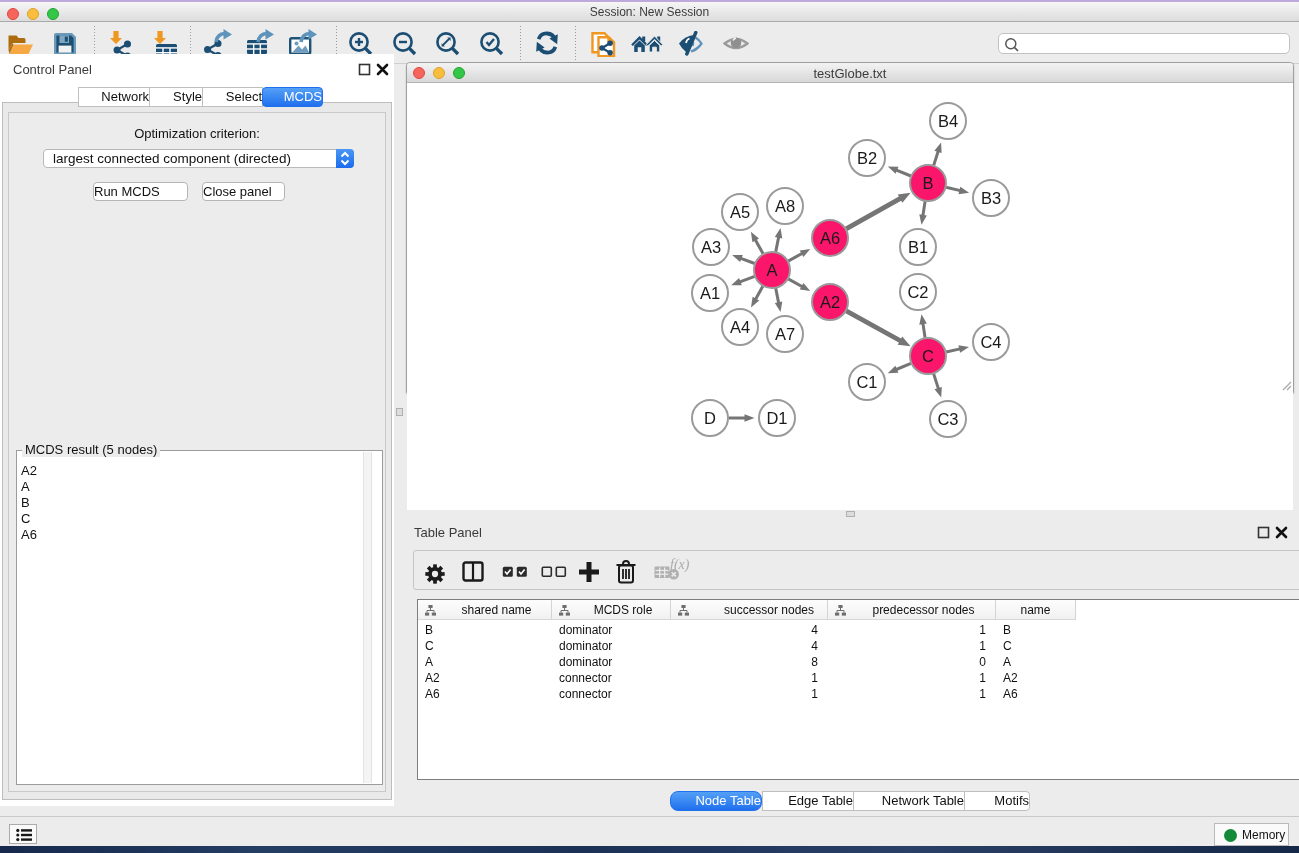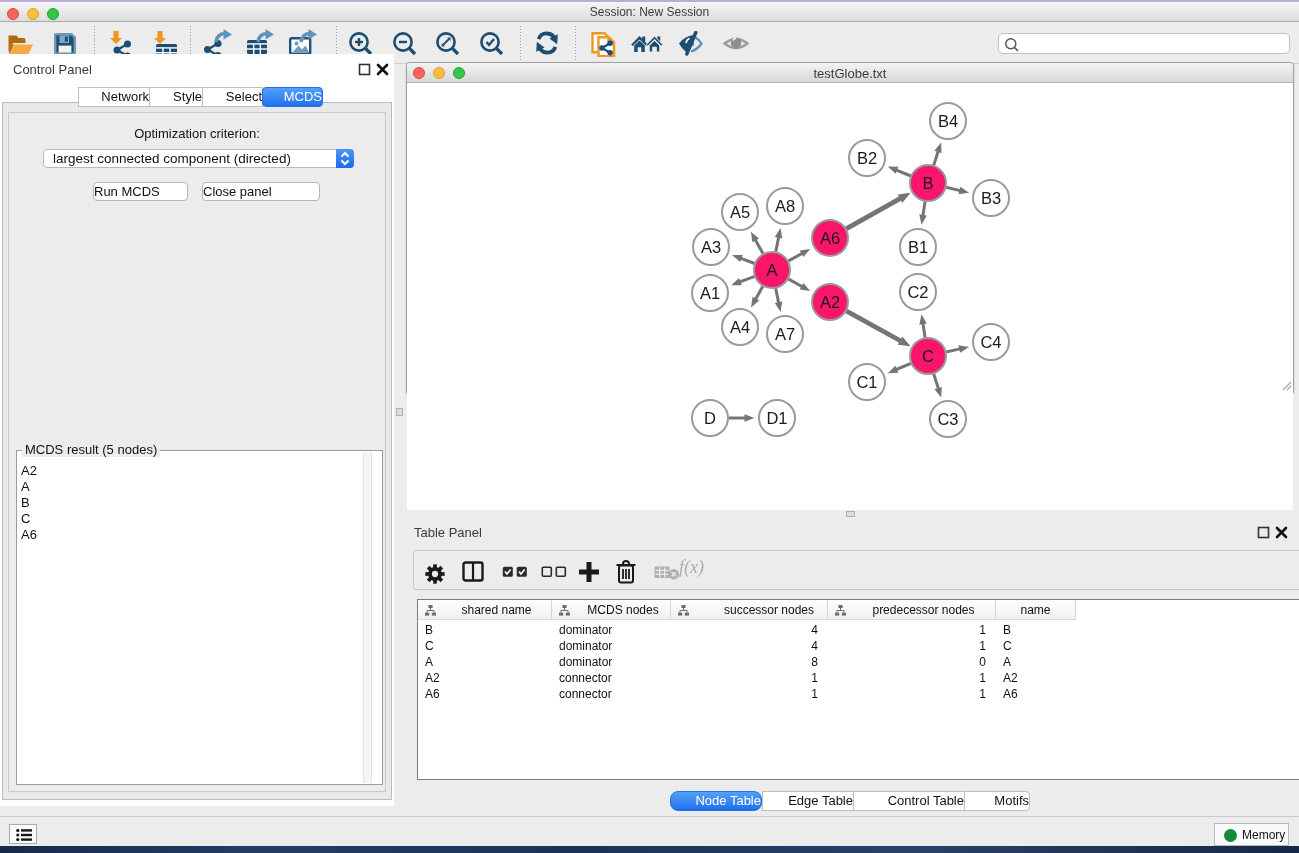--- a/index.html
+++ b/index.html
@@ -191,21 +191,21 @@
 </div>
 <div class="abs" style="left:0;top:72px;width:394px;text-align:center;font-size:13px;color:#111">Optimization criterion:</div>
 <div class="abs" style="left:43px;top:95px;width:311px;height:19px;background:#fff;border:1px solid #b9b9b9;border-radius:4px">
       <div class="abs" style="left:9px;top:1px;font-size:13.5px;color:#111">largest connected component (directed)</div>
       <div class="abs" style="right:-1px;top:-1px;width:18px;height:19px;border-radius:0 4px 4px 0;background:linear-gradient(#4a97f4,#1b6bee)"><svg width="18" height="19" viewBox="0 0 18 19">
           <path d="M5.5 7.5 L9 4 L12.5 7.5" fill="none" stroke="#fff" stroke-width="2"></path>
           <path d="M5.5 11.5 L9 15 L12.5 11.5" fill="none" stroke="#fff" stroke-width="2"></path>
         </svg></div>
     </div>
 <div class="btn" style="left:93px;top:128px;width:95px;height:19px;line-height:17px">Run MCDS</div>
-<div class="btn" style="left:202px;top:128px;width:118px;height:19px;line-height:17px">Close panel</div>
+<div class="btn" style="left:202px;top:128px;width:83px;height:19px;line-height:17px">Close panel</div>
 <div class="grp" style="left:16px;top:396px;width:367px;height:335px;background:#fff">
       <div class="lbl">MCDS result (5 nodes)</div>
       <div class="abs" style="left:4px;top:12px;font-size:13px;color:#111;line-height:16px">A2<br>A<br>B<br>C<br>A6</div>
       <div class="abs" style="right:10px;top:1px;width:9px;height:331px;background:#f4f4f4;border-left:1px solid #e3e3e3;border-right:1px solid #e3e3e3"></div>
     </div>
 </div>
 <div class="abs" style="left:406px;top:62px;width:888px;height:331px;background:#fff;border:1px solid #9f9f9f;border-radius:4px 4px 0 0;box-shadow:0 1px 2px rgba(0,0,0,0.18)">
 <div class="abs" style="left:0;top:0;width:886px;height:20px;background:linear-gradient(#f3f3f3,#d8d8d8);border-bottom:1px solid #b5b5b5;border-radius:4px 4px 0 0">
       <div class="tl" style="left:6px;top:4px;background:#f6645c;border:1px solid #dd4941"></div>
       <div class="tl" style="left:26px;top:4px;background:#f9be3c;border:1px solid #dfa02f"></div>
@@ -357,21 +357,21 @@
         </g>
         <g fill="#ececec">
           <rect x="1.5" y="4.8" width="13" height="1.3"></rect>
           <rect x="1.5" y="8.6" width="13" height="1.3"></rect>
           <rect x="5" y="2.5" width="1.3" height="10"></rect>
           <rect x="10" y="2.5" width="1.3" height="10"></rect>
         </g>
         <circle cx="19.8" cy="9.3" r="5.2" fill="#b0b0b0"></circle>
         <path d="M17.7 7.2 L21.9 11.4 M21.9 7.2 L17.7 11.4" stroke="#ececec" stroke-width="1.5"></path>
       </svg>
-<div class="abs" style="left:265px;top:6px;font-family:'Liberation Serif',serif;font-style:italic;font-size:18px;color:#ababab">f(x)</div>
+<div class="abs" style="left:256px;top:6px;font-family:'Liberation Serif',serif;font-style:italic;font-size:14px;color:#ababab">f(x)</div>
 </div>
 <div class="abs" style="left:17px;top:79px;width:1029px;height:181px;background:#fff;border:1px solid #7d7d7d">
 <div class="abs" style="left:0;top:0;width:658px;height:20px;background:linear-gradient(#fdfdfd,#f1f1f1);border-bottom:1px solid #d8d8d8">
 <div class="hdrcell" style="left:0px;width:134px">
           <svg class="abs" style="left:7px;top:5px" width="11" height="11" viewBox="0 0 11 11">
             <g fill="#6e6e6e">
               <rect x="3.4" y="0" width="4.2" height="3"></rect>
               <rect x="0" y="7.6" width="4.2" height="3"></rect>
               <rect x="6.8" y="7.6" width="4.2" height="3"></rect>
             </g>
@@ -381,21 +381,21 @@
         </div>
 <div class="hdrcell" style="left:134px;width:119px">
           <svg class="abs" style="left:7px;top:5px" width="11" height="11" viewBox="0 0 11 11">
             <g fill="#6e6e6e">
               <rect x="3.4" y="0" width="4.2" height="3"></rect>
               <rect x="0" y="7.6" width="4.2" height="3"></rect>
               <rect x="6.8" y="7.6" width="4.2" height="3"></rect>
             </g>
             <path d="M5.5 3 V5.5 M2 7.6 V5.5 H9 V7.6" stroke="#6e6e6e" stroke-width="1" fill="none"></path>
           </svg>
-          <div class="abs" style="left:24px;right:0;top:3px;text-align:center">MCDS nodes</div>
+          <div class="abs" style="left:24px;right:0;top:3px;text-align:center">MCDS role</div>
         </div>
 <div class="hdrcell" style="left:253px;width:157px">
           <svg class="abs" style="left:7px;top:5px" width="11" height="11" viewBox="0 0 11 11">
             <g fill="#6e6e6e">
               <rect x="3.4" y="0" width="4.2" height="3"></rect>
               <rect x="0" y="7.6" width="4.2" height="3"></rect>
               <rect x="6.8" y="7.6" width="4.2" height="3"></rect>
             </g>
             <path d="M5.5 3 V5.5 M2 7.6 V5.5 H9 V7.6" stroke="#6e6e6e" stroke-width="1" fill="none"></path>
           </svg>
@@ -448,21 +448,21 @@
         <div class="abs" style="left:7px;top:1px">A6</div>
         <div class="abs" style="left:141px;top:1px">connector</div>
         <div class="abs" style="left:253px;width:147px;top:1px;text-align:right">1</div>
         <div class="abs" style="left:410px;width:158px;top:1px;text-align:right">1</div>
         <div class="abs" style="left:585px;top:1px">A6</div>
       </div>
 </div>
 <div class="abs" style="left:270px;top:271px;height:20px">
 <div class="tab tabsel" style="left:0;width:92px;border-radius:8px">Node Table</div>
 <div class="tab" style="left:92px;width:92px">Edge Table</div>
-<div class="tab" style="left:183px;width:112px">Control Table</div>
+<div class="tab" style="left:183px;width:112px">Network Table</div>
 <div class="tab" style="left:294px;width:66px;border-radius:0 4px 4px 0">Motifs</div>
 </div>
 </div>
 <div class="abs" style="left:0;top:816px;width:1299px;height:30px;background:#ececec;border-top:1px solid #c9c9c9">
 <div class="abs" style="left:9px;top:7px;width:28px;height:20px;background:#fafafa;border:1px solid #ababab">
       <svg class="abs" style="left:6px;top:3px" width="16" height="14" viewBox="0 0 16 14">
         <g fill="#1a1a1a">
           <circle cx="1.8" cy="2.4" r="1.6"></circle>
           <circle cx="1.8" cy="7" r="1.6"></circle>
           <circle cx="1.8" cy="11.6" r="1.6"></circle>

